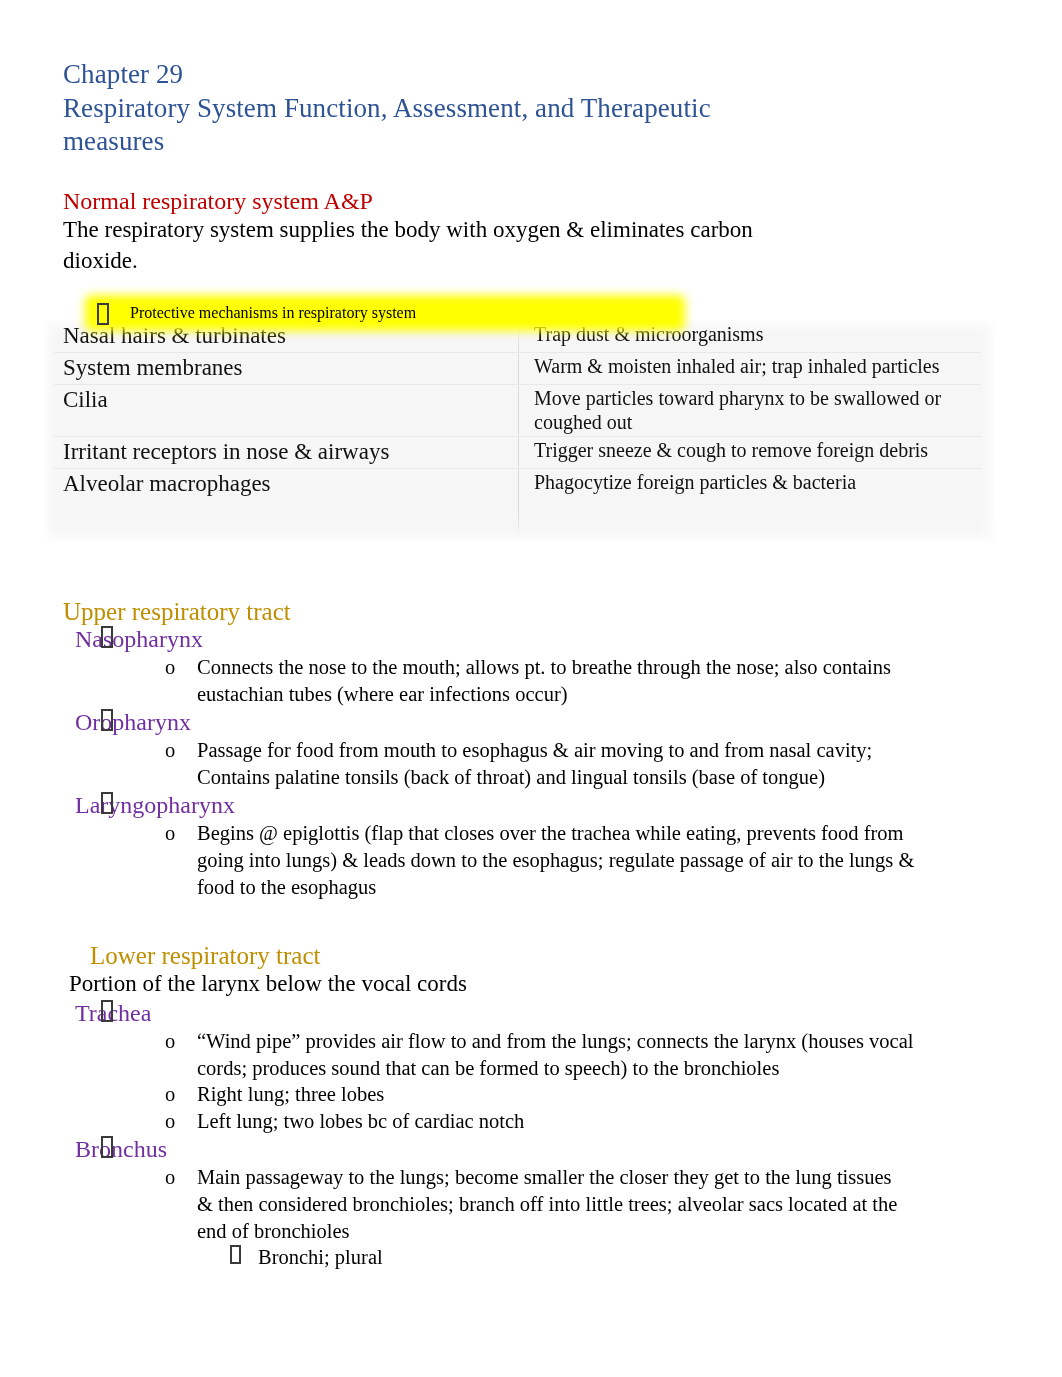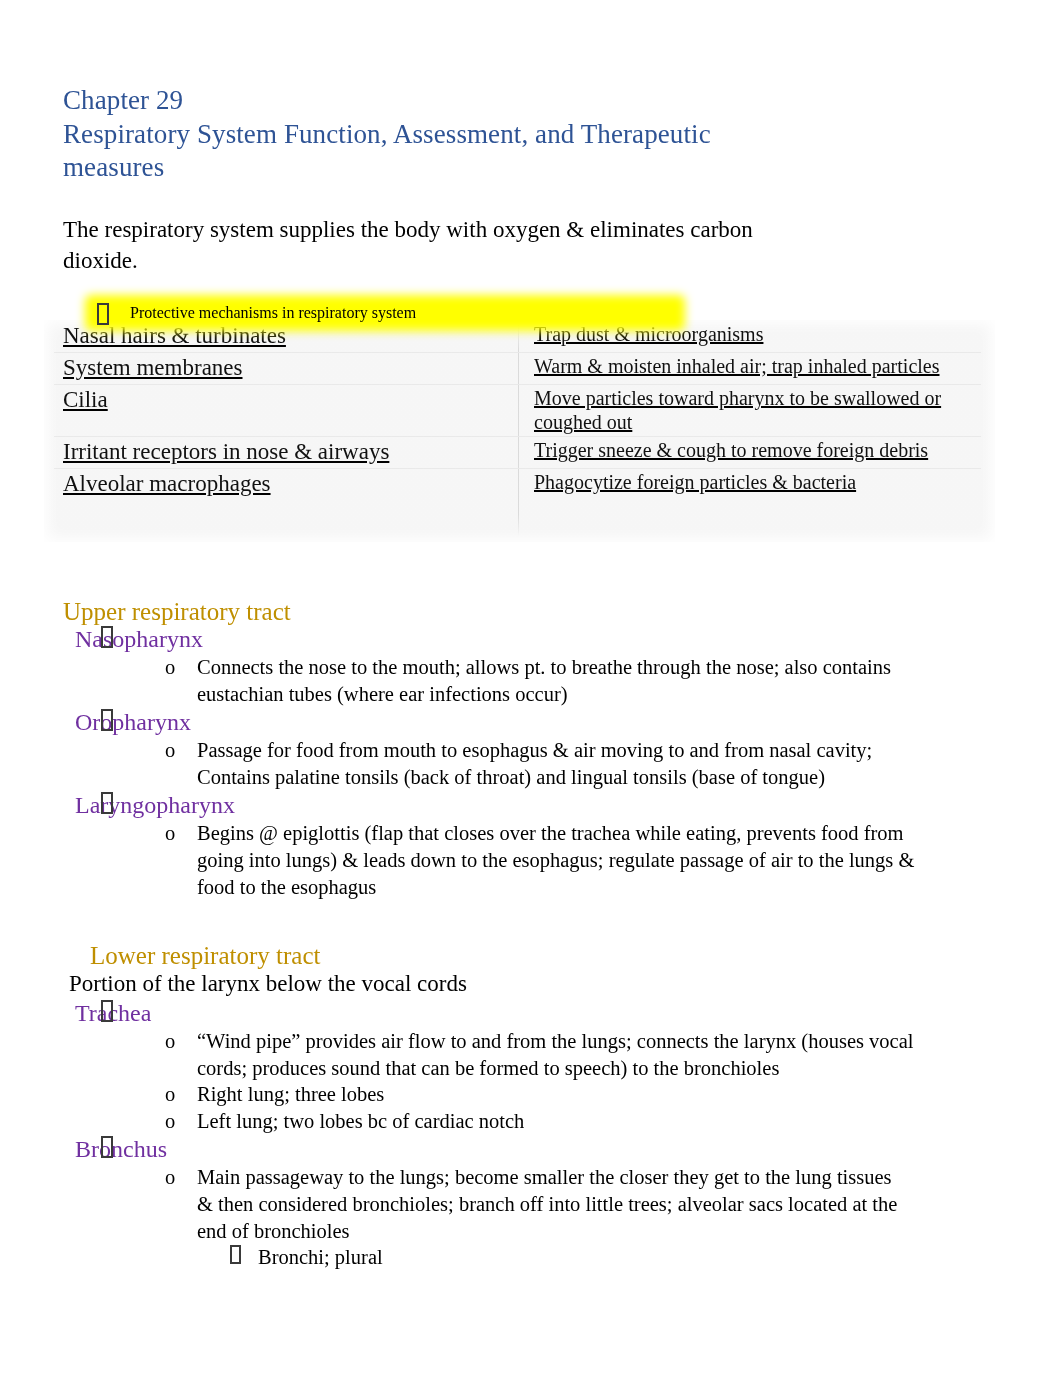--- a/index.html
+++ b/index.html
@@ -28,21 +28,20 @@
   
   .doc-title {
     position: absolute;
     left: 63px;
     top: 58px;
     width: 900px;
     color: #2e5395;
     font-size: 27px;
     line-height: 33.5px;
     letter-spacing: 0.1px;
-    margin-top: 26px;
   }
   .doc-title .line { display: block; white-space: pre; }
 
   
   .red-heading {
     position: absolute;
     left: 63px;
     top: 186px;
     font-size: 24px;
     line-height: 30px;
@@ -110,21 +109,21 @@
   .prot-table .col-sep {
     position: absolute;
     left: 474px;
     top: 4px;
     bottom: 6px;
     width: 1px;
     background: linear-gradient(to bottom, rgba(221,221,221,0) 0%, rgba(214,214,214,0.85) 12%, rgba(214,214,214,0.85) 90%, rgba(221,221,221,0) 100%);
   }
   .prot-table .rows {
     position: absolute;
-    left: 0; top: 0; right: 0; bottom: 0; text-decoration: underline;
+    left: 0; top: 0; right: 0; bottom: 0;
   }
   .prot-row {
     display: flex;
     align-items: flex-start;
     position: relative;
   }
   .prot-row + .prot-row::before {
     content: "";
     position: absolute;
     left: 10px;
@@ -233,20 +232,21 @@
 <body>
 
 <div class="page">
 
   <div class="doc-title">
     <span class="line">Chapter 29</span>
     <span class="line">Respiratory System Function, Assessment, and Therapeutic</span>
     <span class="line">measures</span>
   </div>
 
+  <div class="red-heading">Normal respiratory system A&amp;P</div>
 
   <div class="intro-para">The respiratory system supplies the body with oxygen &amp; eliminates carbon dioxide.</div>
 
   <div class="hl-bullet">
     <span class="hl-bg"></span>
     <span class="wd-box"></span><span>Protective mechanisms in respiratory system</span>
   </div>
 
   <div class="prot-table">
     <div class="col-sep"></div>

